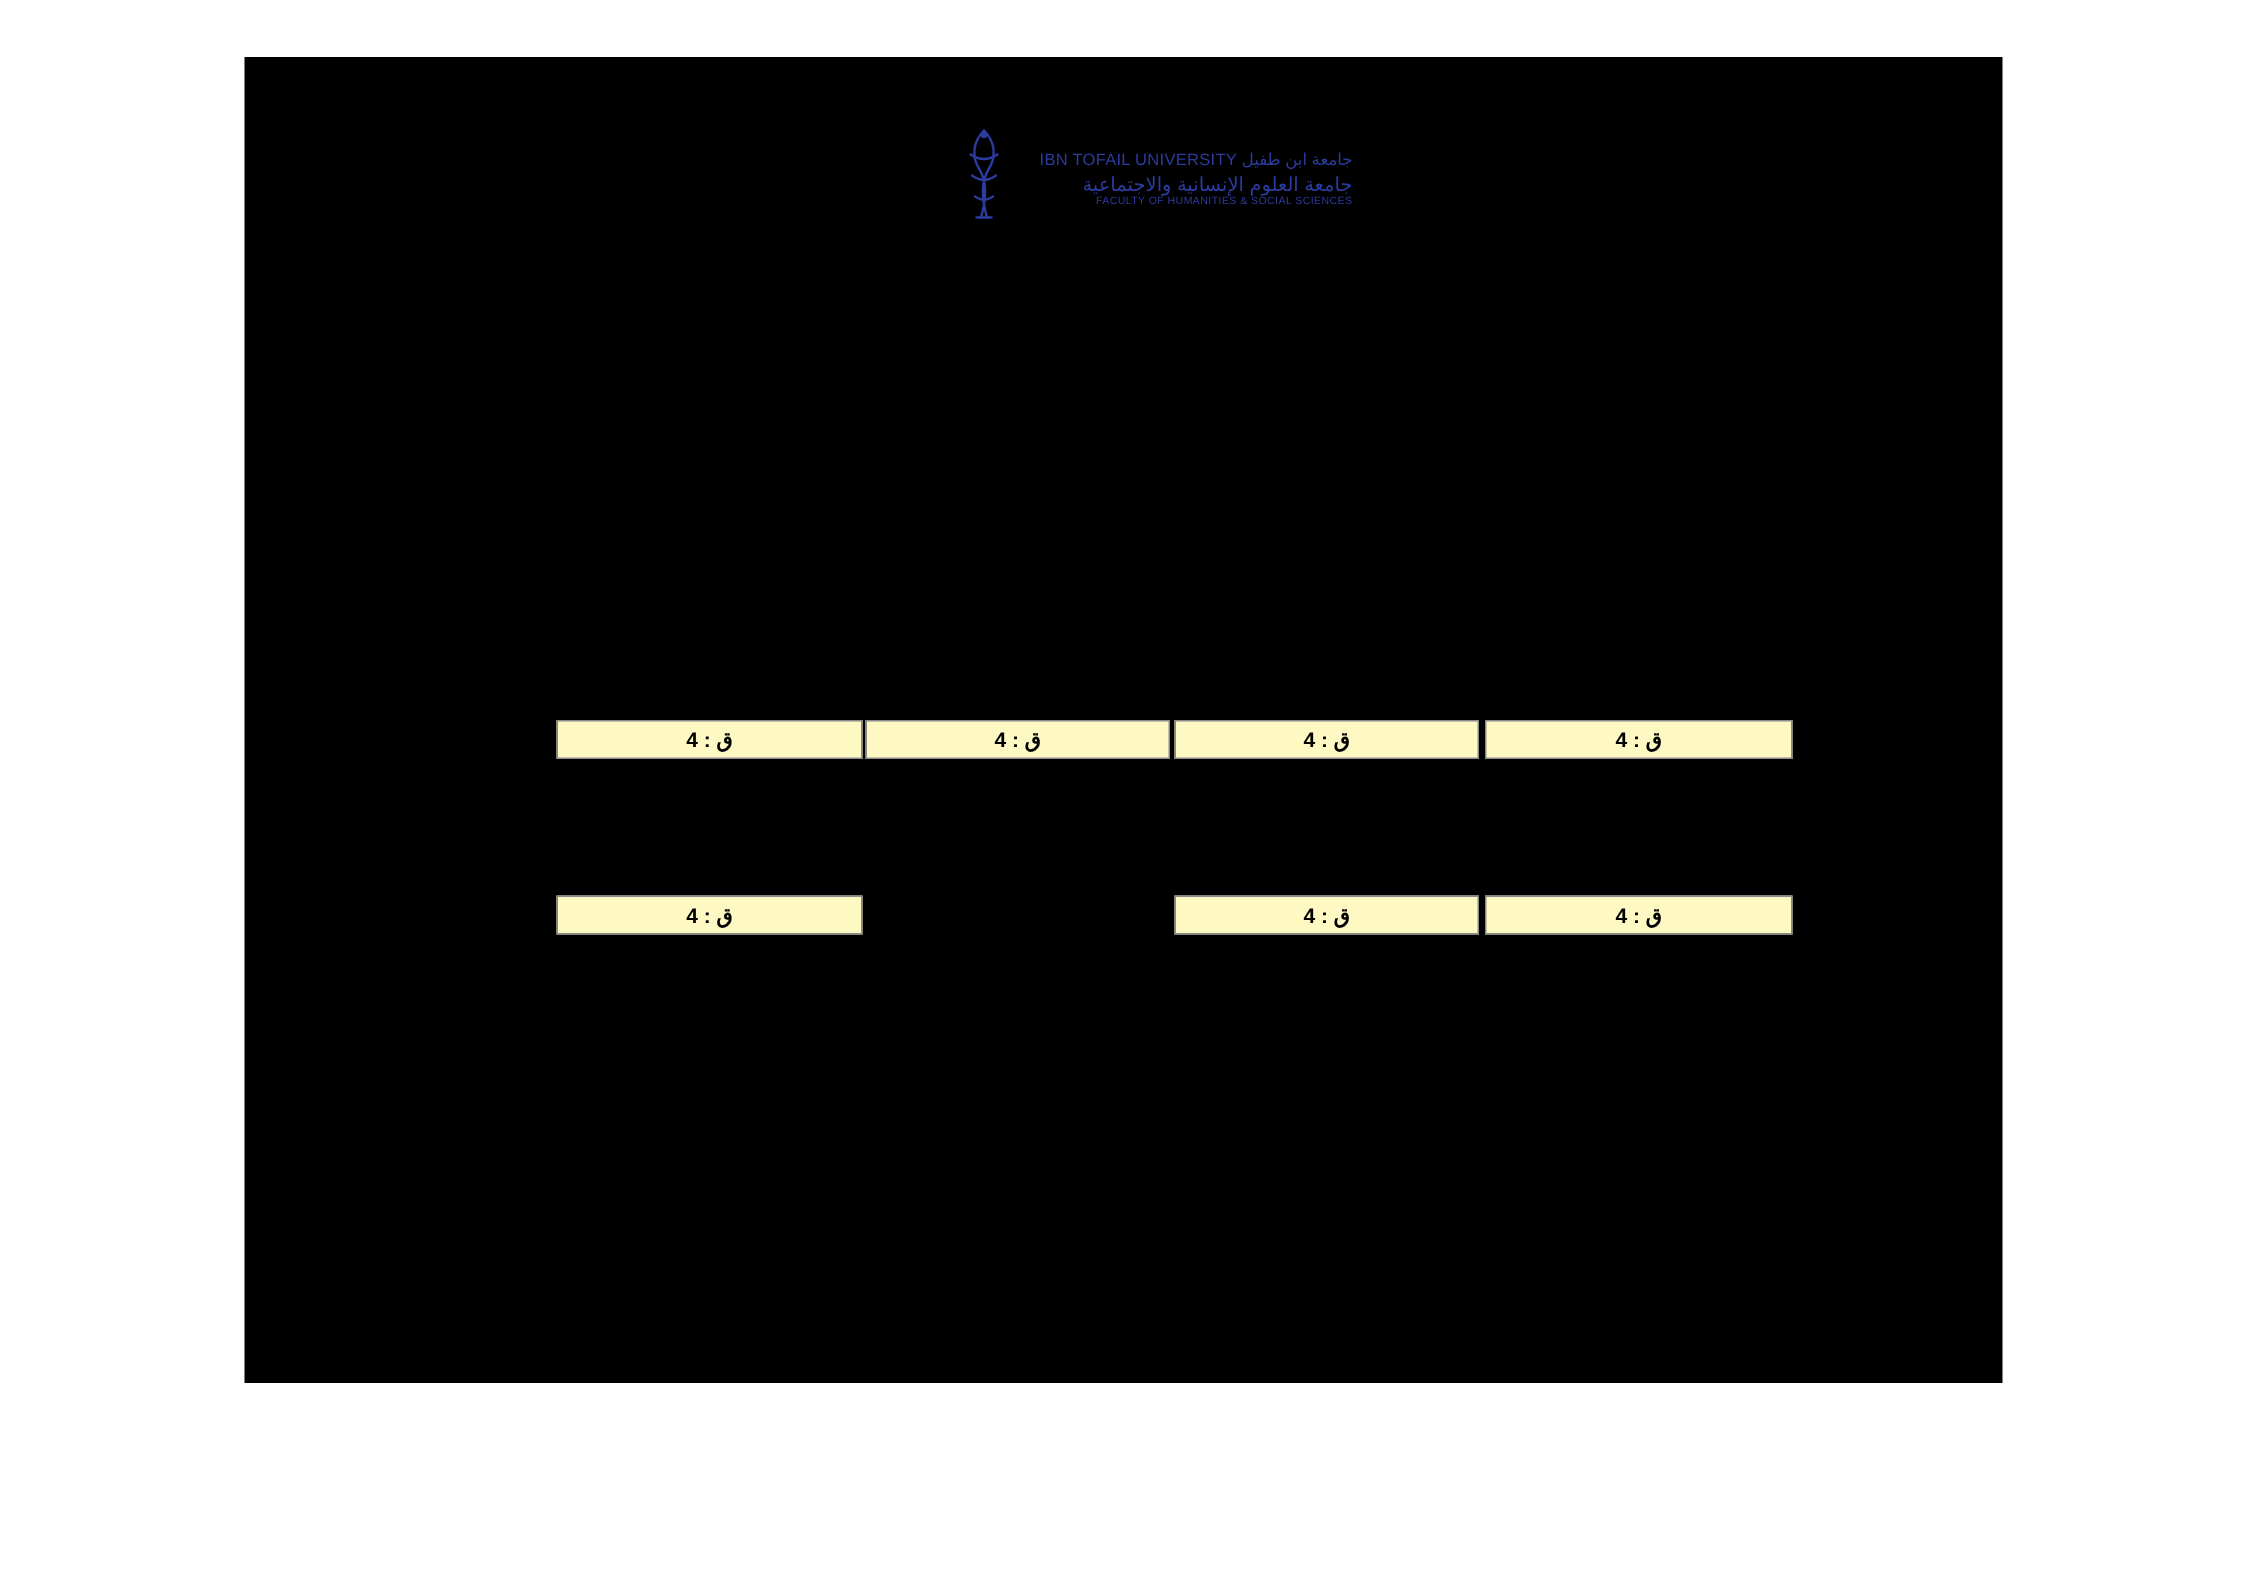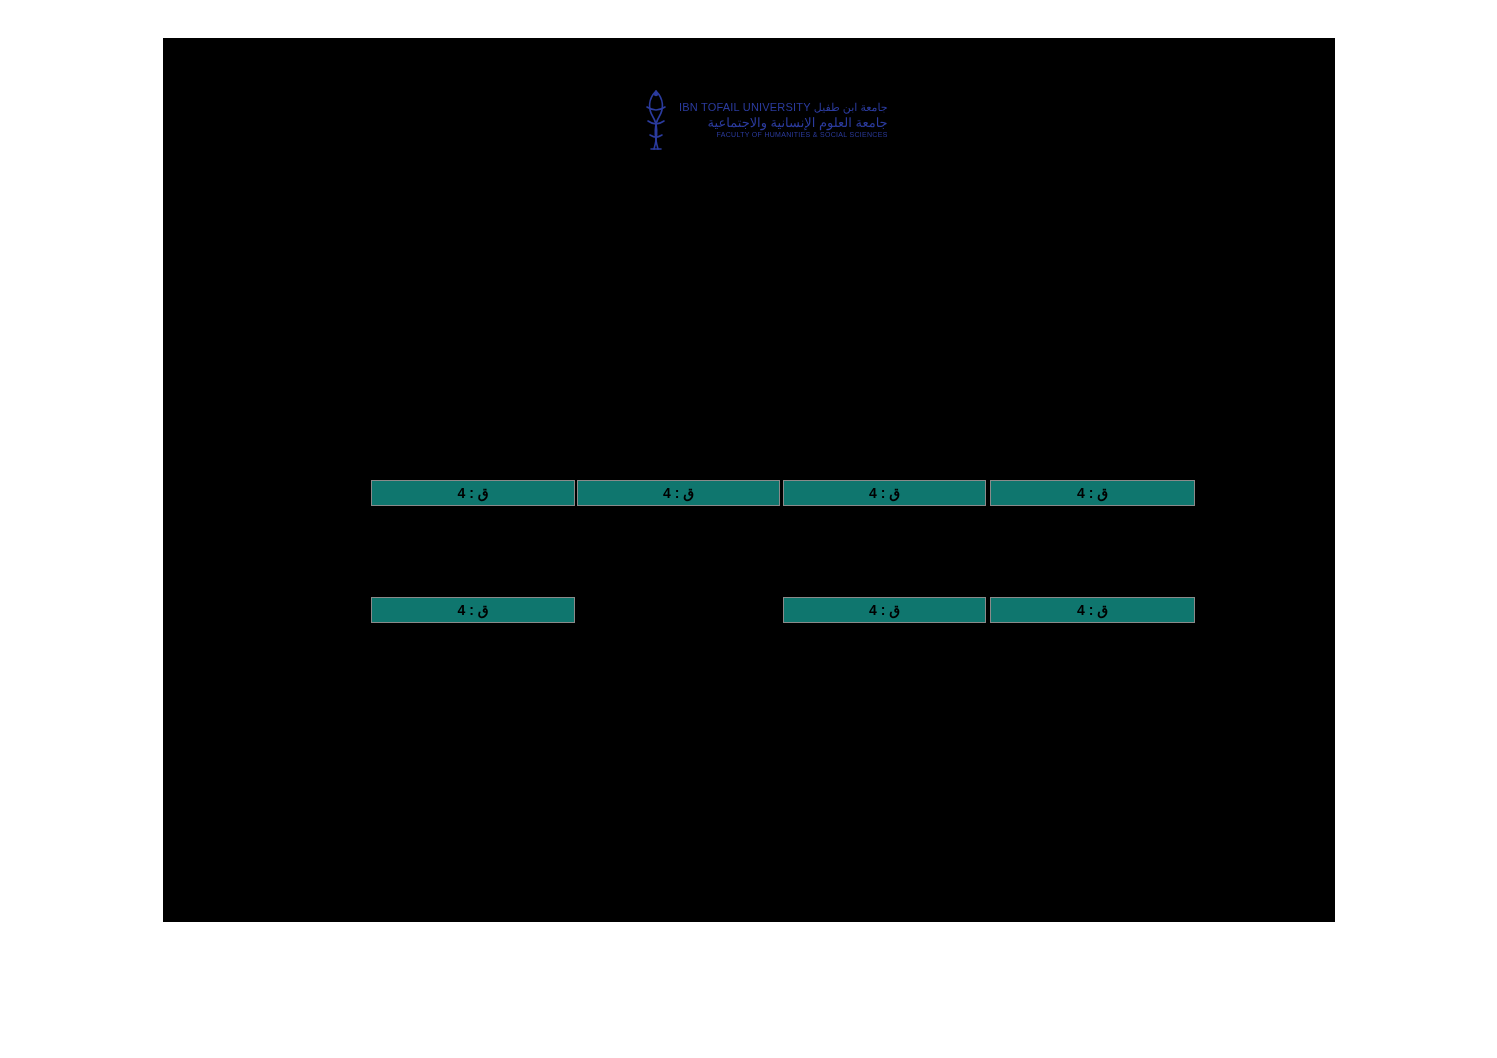--- a/index.html
+++ b/index.html
@@ -27,22 +27,21 @@
 
   
   .logo-block {
     position: absolute;
     left: 476px;   
     top: 45px;
     width: 265px;
     height: 75px;
     display: flex;
     flex-direction: row-reverse;
-    align-items: center;
-    gap: 6px;
+    gap: 20px;
   }
   .logo-mark {
     width: 34px;
     height: 68px;
     flex: 0 0 auto;
     display: block;
   }
   .logo-text {
     display: flex;
     flex-direction: column;
@@ -56,21 +55,21 @@
     font-family: "Liberation Sans", sans-serif;
   }
   .logo-line-1 { font-size: 11px; letter-spacing: .2px; }
   .logo-line-2 { font-size: 13px; }
   .logo-line-3 { font-size: 7px; letter-spacing: .3px; }
 
   
   .field-box {
     position: absolute;
     height: 26px;
-    background: #0f766e;
+    background: #fef9c3;
     border: 1px solid #8a8a8a;
     color: #000000;
     font-size: 14px;
     font-weight: bold;
     display: flex;
     align-items: center;
     justify-content: center;
     box-sizing: border-box;
     font-family: "Liberation Sans", sans-serif;
     direction: rtl;

